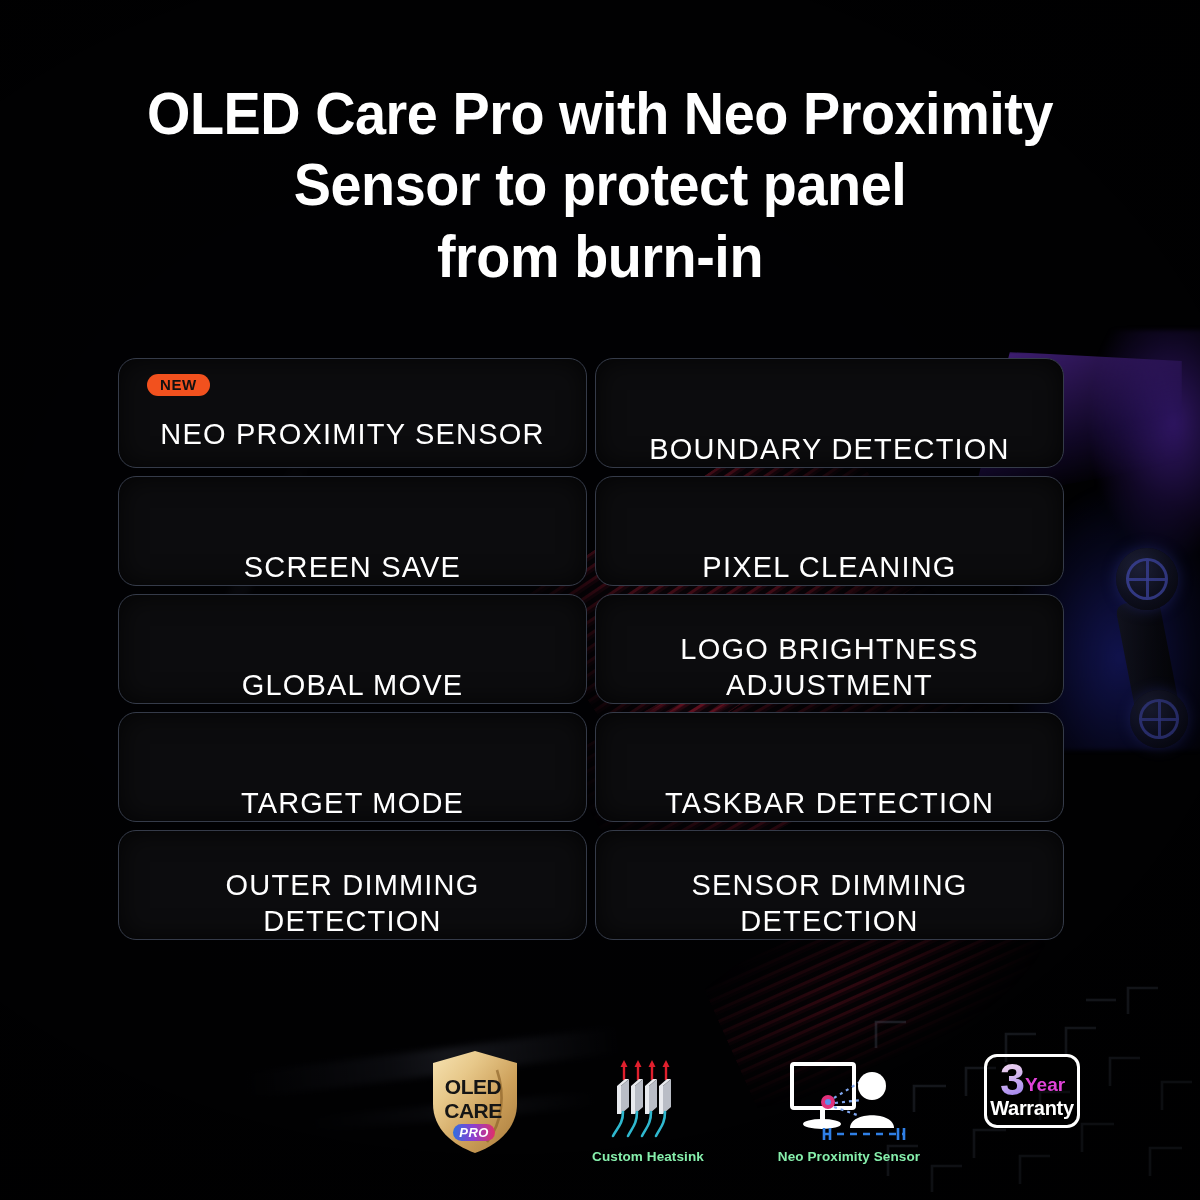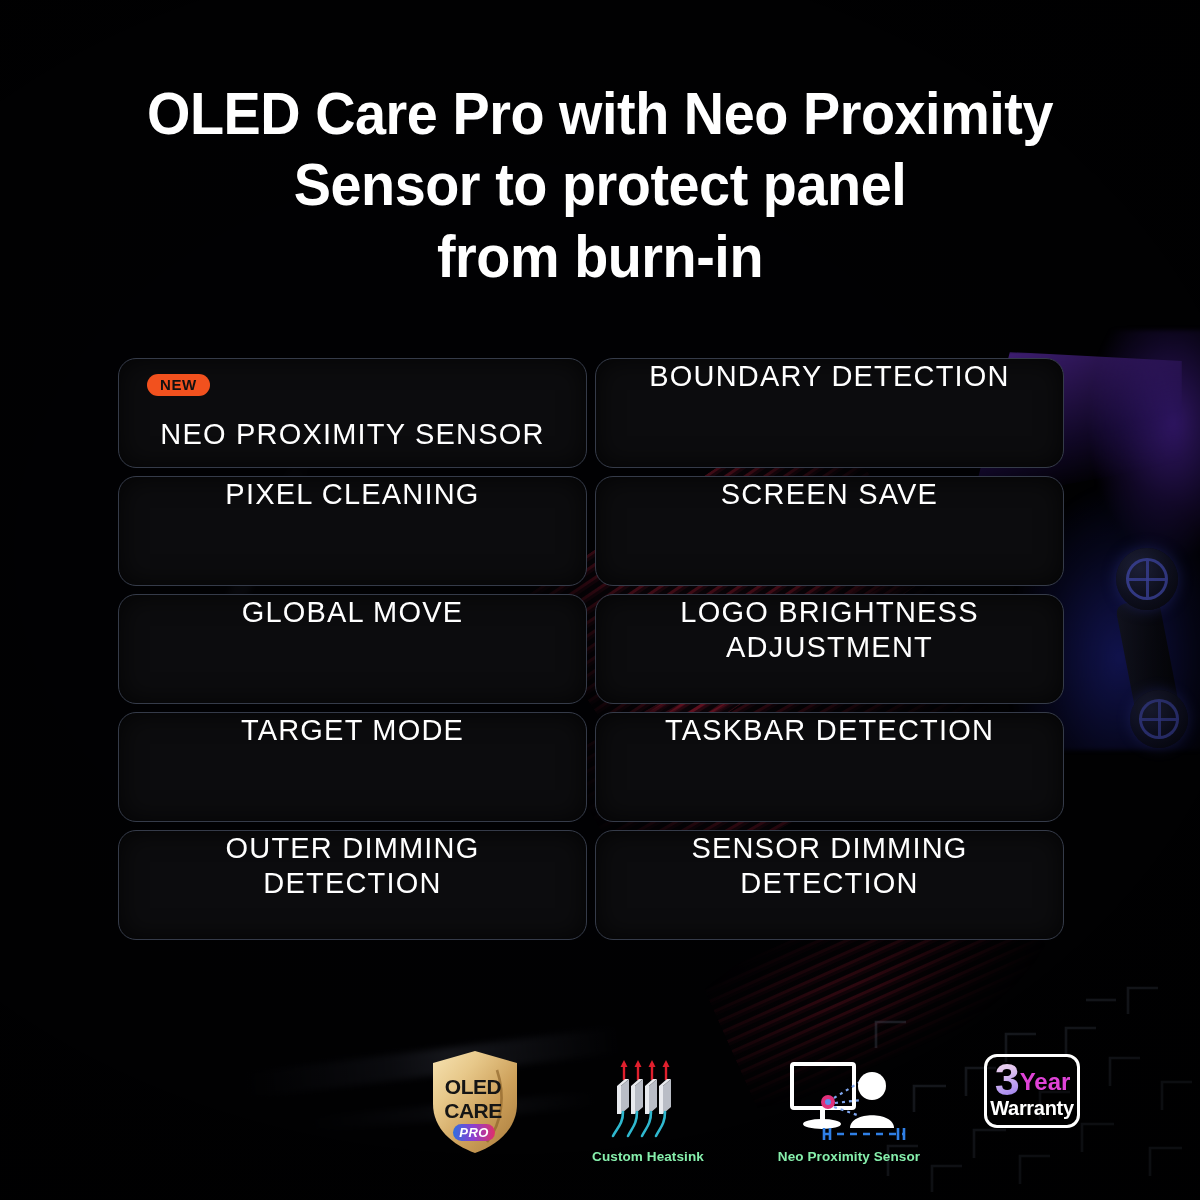--- a/index.html
+++ b/index.html
@@ -143,21 +143,21 @@
   }
 
   .card {
     position:relative;
     height:110px;
     border-radius:18px;
     background:#0c0c0e;
     border:1px solid #353b49;
     box-shadow:inset 0 0 26px rgba(0,0,0,.75);
     display:flex;
-    align-items:flex-start;
+    align-items:flex-end;
     justify-content:center;
     overflow:hidden;
   }
   .card-label {
     color:#fff;
     font-size:29px;
     font-weight:500;
     letter-spacing:1.2px;
     text-align:center;
     line-height:1.22;
@@ -223,21 +223,21 @@
     display:flex; align-items:flex-end; justify-content:center;
   }
   .warr-3 {
     font-size:45px; font-weight:700; line-height:.94;
     background:linear-gradient(160deg,#f3ddf2 0%,#e3c6ef 30%,#b79af0 68%,#8f72e8 100%);
     -webkit-background-clip:text; background-clip:text;
     color:transparent;
     letter-spacing:-1px;
   }
   .warr-year {
-    font-size:24px; font-weight:700; line-height:1;
+    font-size:19px; font-weight:700; line-height:1;
     color:#e043d8;
     margin:0 0 7px 1px;
   }
   .warr-word {
     position:absolute; left:0; right:0; bottom:5px;
     text-align:center;
     color:#fff;
     font-size:20px;
     font-weight:700;
     letter-spacing:-.3px;
@@ -295,24 +295,24 @@
 
     <div class="grid" id="feature-grid">
         <div class="card has-badge">
           <span class="new-badge">NEW</span>
           <div class="card-label">NEO PROXIMITY SENSOR</div>
         </div>
         <div class="card">
           <div class="card-label">BOUNDARY DETECTION</div>
         </div>
         <div class="card">
+          <div class="card-label">SCREEN SAVE</div>
+        </div>
+        <div class="card">
           <div class="card-label">PIXEL CLEANING</div>
-        </div>
-        <div class="card">
-          <div class="card-label">SCREEN SAVE</div>
         </div>
         <div class="card">
           <div class="card-label">GLOBAL MOVE</div>
         </div>
         <div class="card">
           <div class="card-label">LOGO BRIGHTNESS
 ADJUSTMENT</div>
         </div>
         <div class="card">
           <div class="card-label">TARGET MODE</div>

